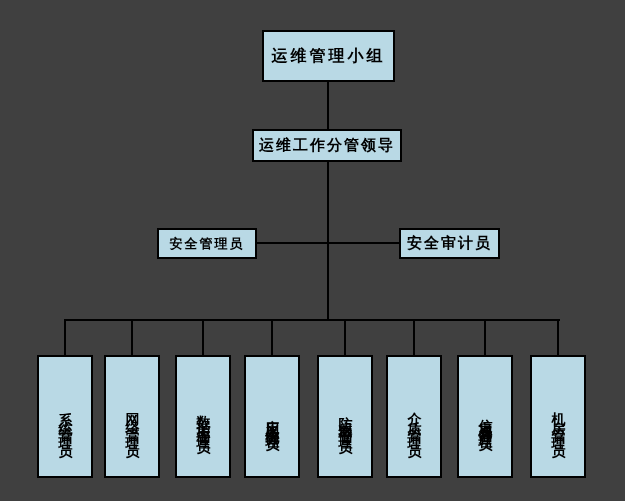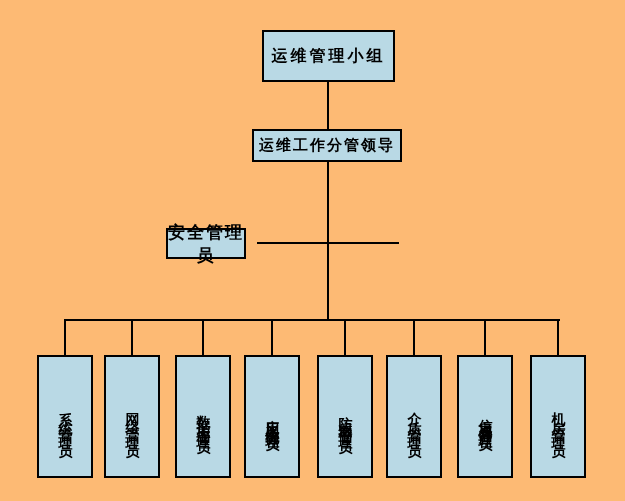--- a/index.html
+++ b/index.html
@@ -4,21 +4,21 @@
 <style>
   html, body {
     margin: 0;
     padding: 0;
     background: #ffffff;
   }
   #canvas {
     position: relative;
     width: 625px;
     height: 501px;
-    background: #fdba74;
+    background: #404040;
     font-family: "Liberation Serif", "DejaVu Serif", serif;
     color: #000000;
     overflow: hidden;
   }
   .node {
     position: absolute;
     box-sizing: border-box;
     background: #b9d9e5;
     border: 2px solid #000000;
     display: flex;
@@ -29,22 +29,22 @@
   }
   .node-root {
     left: 262px; top: 30px; width: 133px; height: 52px;
     font-size: 16px; letter-spacing: 3px;
   }
   .node-deputy {
     left: 252px; top: 129px; width: 150px; height: 33px;
     font-size: 15px; letter-spacing: 2px; align-items: center;
   }
   .node-side-left {
-    left: 166px; top: 228px; width: 80px; height: 31px;
-    font-size: 17px; letter-spacing: 2px;
+    left: 157px; top: 228px; width: 100px; height: 31px;
+    font-size: 13px; letter-spacing: 2px;
   }
   .node-side-right {
     left: 399px; top: 228px; width: 101px; height: 31px;
     font-size: 15px; letter-spacing: 2px;
   }
   .node-leaf {
     top: 355px; width: 56px; height: 123px;
     font-size: 14px;
   }
   .v-label {
@@ -104,20 +104,23 @@
     <span>运维管理小组</span>
   </div>
 
   <div class="node node-deputy">
     <span>运维工作分管领导</span>
   </div>
 
   <div class="node node-side-left">
     <span>安全管理员</span>
   </div>
+  <div class="node node-side-right">
+    <span>安全审计员</span>
+  </div>
 
   <div class="node node-leaf leaf-1">
     <span class="v-label chars-5">系统管理员</span>
   </div>
   <div class="node node-leaf leaf-2">
     <span class="v-label chars-5">网络管理员</span>
   </div>
   <div class="node node-leaf leaf-3">
     <span class="v-label chars-6">数据库管理员</span>
   </div>

